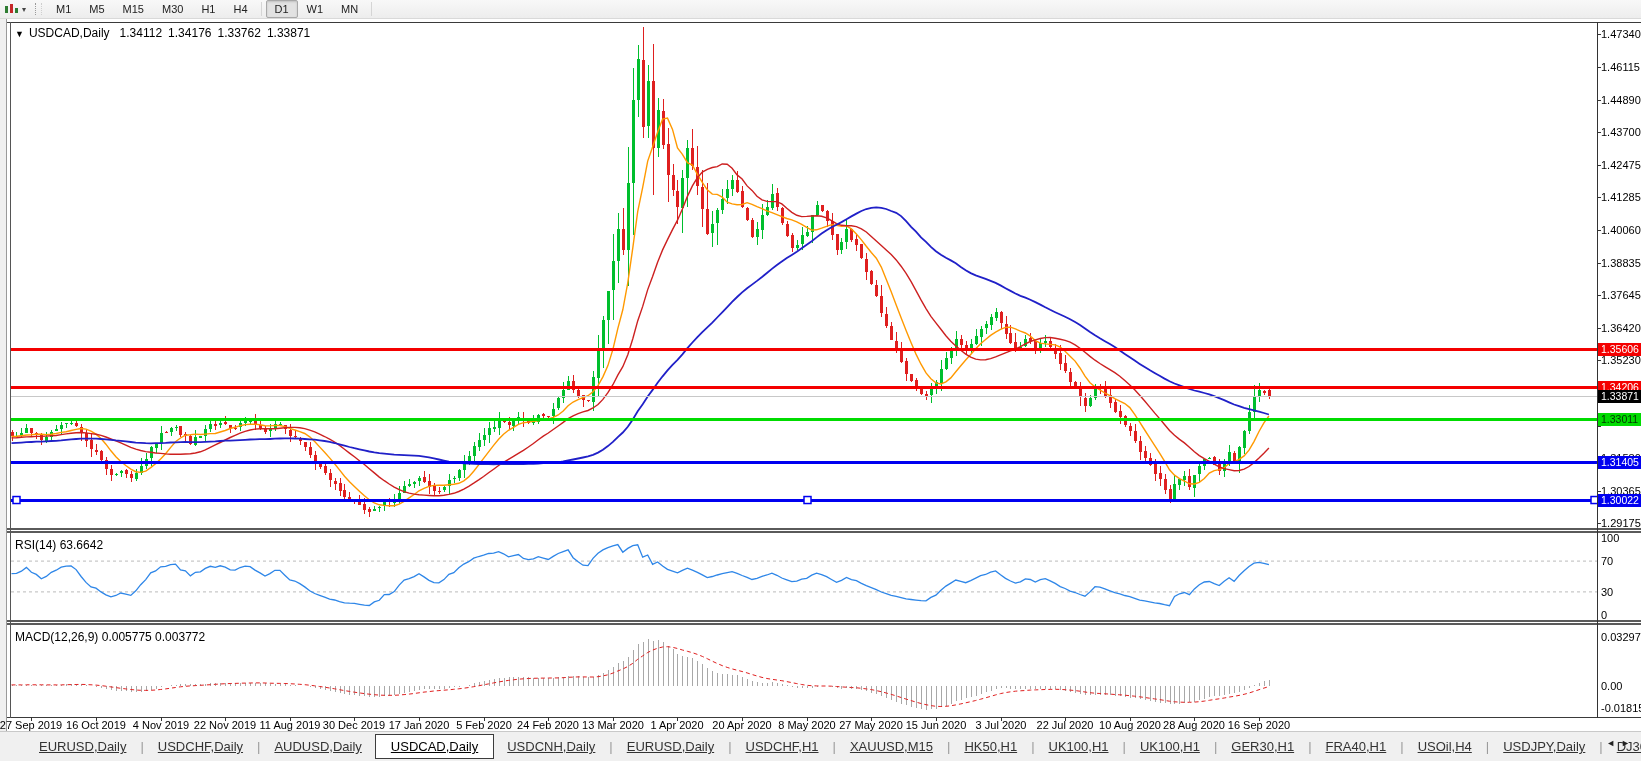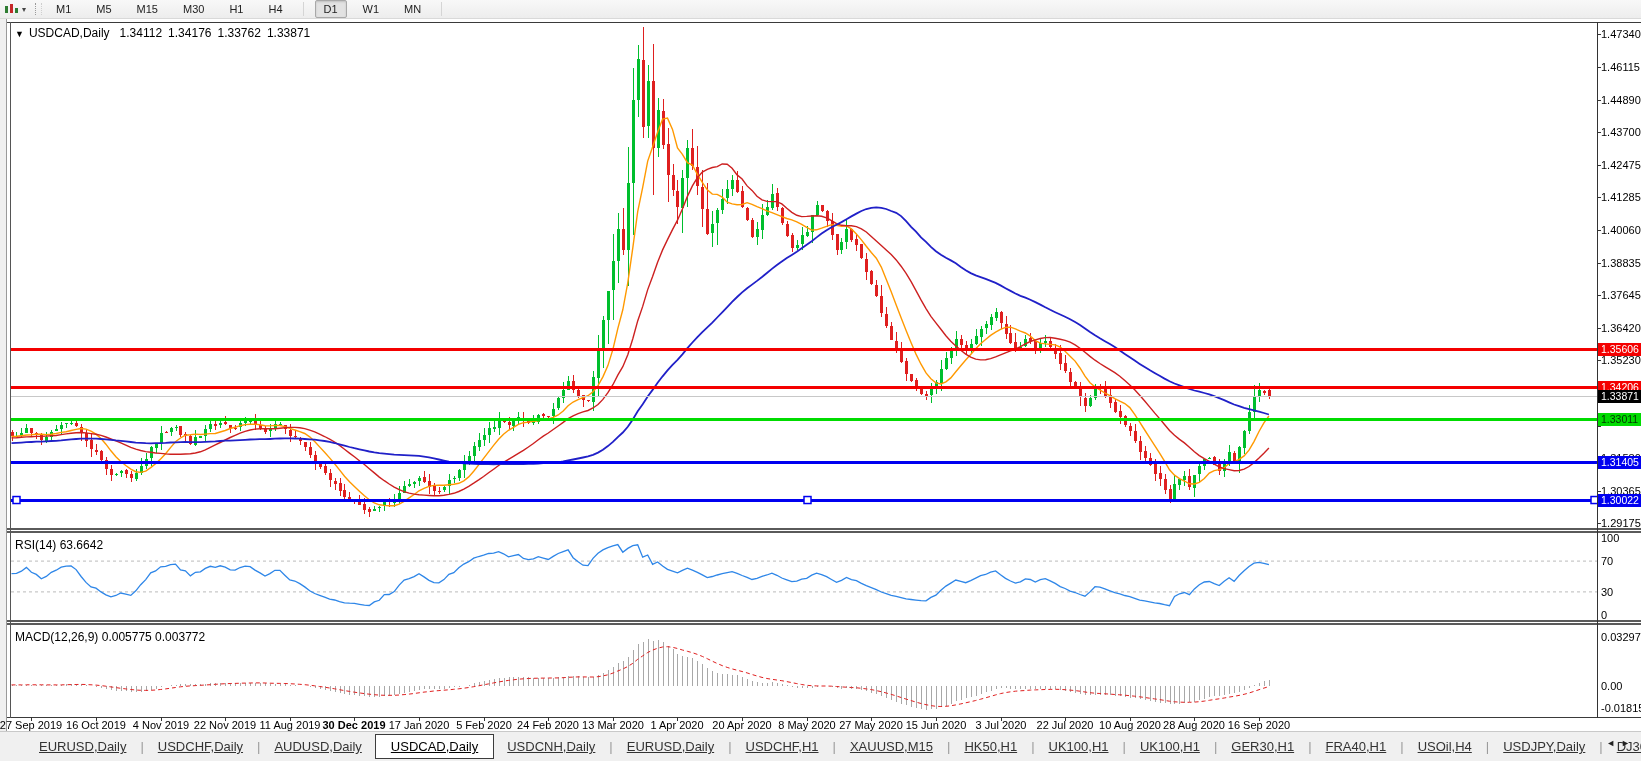--- a/index.html
+++ b/index.html
@@ -46,21 +46,21 @@
   <div id="toolbar">
     <span class="tb-icon">
       <svg width="18" height="14" viewBox="0 0 18 14">
         <rect x="2" y="4" width="3" height="7" fill="#2e7d32"></rect>
         <rect x="7" y="2" width="3" height="9" fill="#c62828"></rect>
         <rect x="12" y="6" width="3" height="5" fill="#2e7d32"></rect>
       </svg>
     </span>
     <span class="tb-caret">▾</span>
     <span class="tb-grip"></span>
-    <span id="tf-buttons" style="display: flex; align-items: center; gap: 7px;">
+    <span id="tf-buttons" style="display: flex; align-items: center;">
         <span class="tb-btn">M1</span>
         <span class="tb-btn">M5</span>
         <span class="tb-btn">M15</span>
         <span class="tb-btn">M30</span>
         <span class="tb-btn">H1</span>
         <span class="tb-btn">H4</span>
         <span class="tb-sep"></span>
         <span class="tb-btn active">D1</span>
         <span class="tb-btn">W1</span>
         <span class="tb-btn">MN</span>
@@ -928,21 +928,21 @@
         <div class="dlbl" style="left:24px;">27 Sep 2019</div>
         <div class="dtick" style="left:89px;"></div>
         <div class="dlbl" style="left:89px;">16 Oct 2019</div>
         <div class="dtick" style="left:154px;"></div>
         <div class="dlbl" style="left:154px;">4 Nov 2019</div>
         <div class="dtick" style="left:218px;"></div>
         <div class="dlbl" style="left:218px;">22 Nov 2019</div>
         <div class="dtick" style="left:283px;"></div>
         <div class="dlbl" style="left:283px;">11 Aug 2019</div>
         <div class="dtick" style="left:347px;"></div>
-        <div class="dlbl" style="left:347px;font-weight:bold;">30 Dec 2019</div>
+        <div class="dlbl" style="left:347px;">30 Dec 2019</div>
         <div class="dtick" style="left:412px;"></div>
         <div class="dlbl" style="left:412px;">17 Jan 2020</div>
         <div class="dtick" style="left:477px;"></div>
         <div class="dlbl" style="left:477px;">5 Feb 2020</div>
         <div class="dtick" style="left:541px;"></div>
         <div class="dlbl" style="left:541px;">24 Feb 2020</div>
         <div class="dtick" style="left:606px;"></div>
         <div class="dlbl" style="left:606px;">13 Mar 2020</div>
         <div class="dtick" style="left:670px;"></div>
         <div class="dlbl" style="left:670px;">1 Apr 2020</div>

